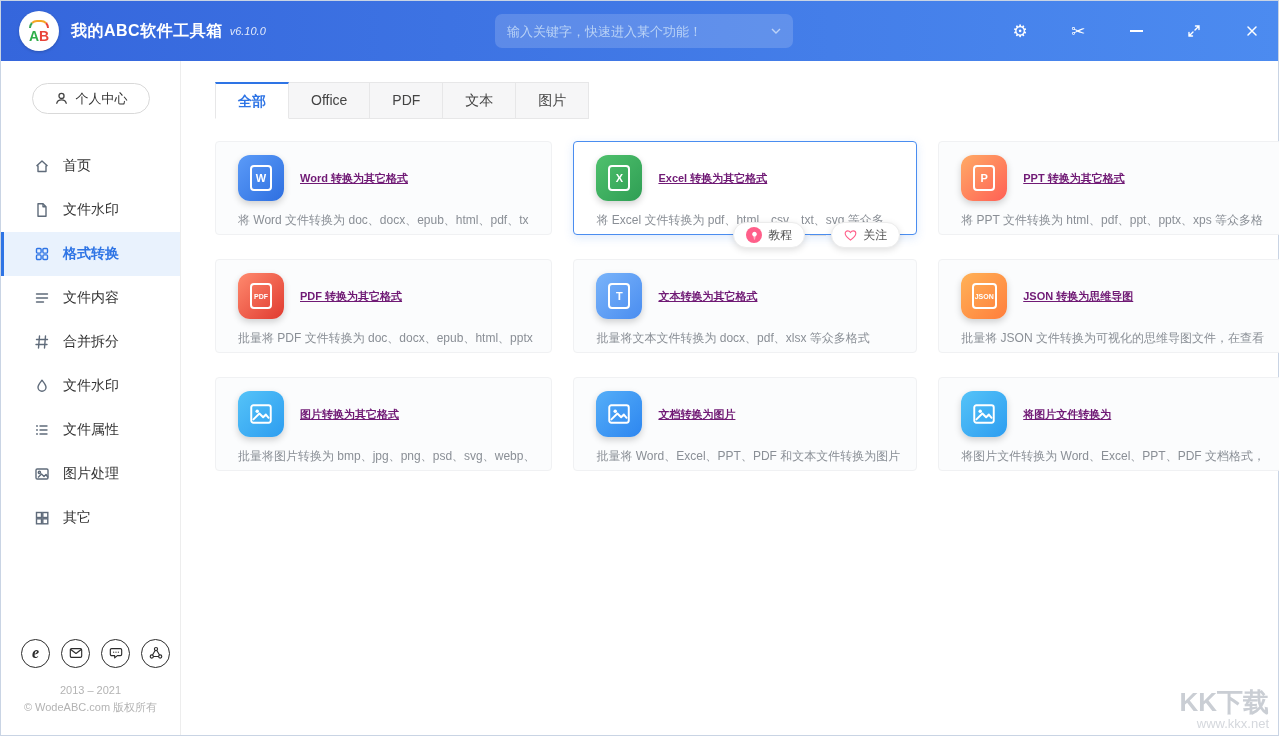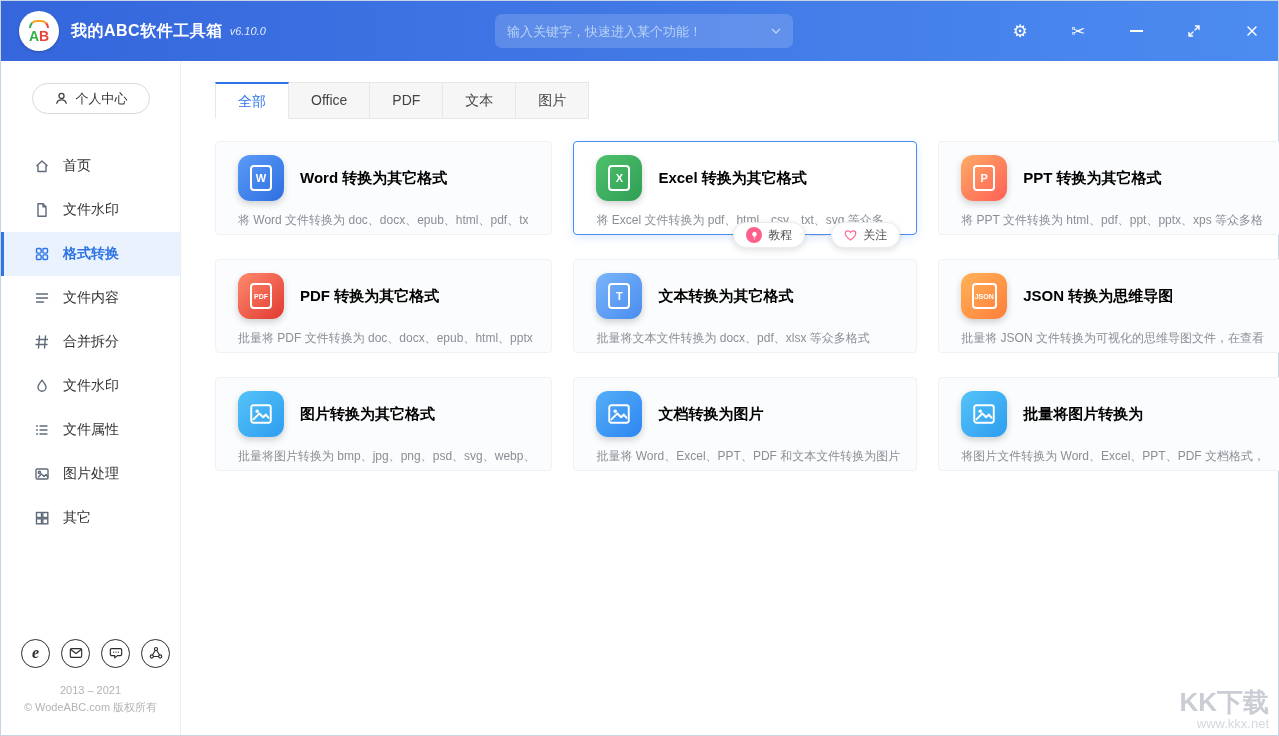--- a/index.html
+++ b/index.html
@@ -80,21 +80,21 @@
 
   
   .main { flex:1; position:relative; padding:21px 38px 0 34px; background:#fff; min-width:0; }
   .tabs { display:flex; }
   .tab {
     height:37px; line-height:34px; padding:0 22px; font-size:14px; color:#444;
     background:#f6f6f7; border:1px solid #e7e7e8; border-left:none; cursor:pointer; text-align:center;
   }
   .tab:first-child { border-left:1px solid #e7e7e8; }
   .tab.active {
-    background:#fff; color:#2e74e5; font-weight:normal;
+    background:#fff; color:#2e74e5; font-weight:bold;
     border-top:2px solid #2e74e5; border-bottom:1px solid #fff;
   }
 
   .grid {
     margin-top:22px; display:grid; grid-template-columns:repeat(3,1fr);
     column-gap:21px; row-gap:24px;
   }
   .card {
     height:94px; background:#fbfcfd; border:1px solid #f0f1f3; border-radius:4px;
     padding:13px 16px 0 22px; position:relative; cursor:pointer;
@@ -116,21 +116,21 @@
   .grad-text   { background:linear-gradient(135deg,#7ab4fa,#4a8df0); }
   .grad-json   { background:linear-gradient(135deg,#ffb257,#ff7e3c); }
   .grad-image  { background:linear-gradient(135deg,#55c3f8,#2d9df0); }
   .grad-docimg { background:linear-gradient(135deg,#55aef8,#2d86f0); }
   .doc-glyph {
     min-width:22px; height:26px; border:2px solid #fff; border-radius:4px;
     display:flex; align-items:center; justify-content:center;
     color:#fff; font-weight:bold; font-size:11px; padding:0 1px;
   }
   .doc-glyph.small { font-size:7px; letter-spacing:0; }
-  .card-title { font-size:15px; font-weight:bold; color:#000000; white-space:nowrap; }
+  .card-title { font-size:11px; font-weight:bold; color:#701a75; white-space:nowrap;text-decoration:underline; }
   .card-desc {
     margin-top:11px; font-size:12px; color:#8a8f96;
     white-space:nowrap; overflow:hidden;
   }
 
   
   .popover { position:absolute; right:16px; bottom:-14px; display:flex; align-items:center; z-index:5; }
   .popover-line { width:16px; height:1px; background:#dcdcdc; margin:0 5px; }
   .pill {
     height:26px; background:#fff; border:1px solid #ececec; border-radius:14px;
@@ -444,21 +444,21 @@
 
         <div class="card">
           <div class="card-head">
             <span class="card-icon grad-image">
               <svg viewBox="0 0 24 24" width="26" height="26">
                   <rect x="3" y="4" width="18" height="16" rx="2" fill="none" stroke="#fff" stroke-width="1.8"></rect>
                   <circle cx="8.5" cy="9.5" r="1.6" fill="#fff"></circle>
                   <path d="M5 17l5.5-5.5L14 15l2.5-2.5L19 15.5" fill="none" stroke="#fff" stroke-width="1.8" stroke-linecap="round" stroke-linejoin="round"></path>
                 </svg>
             </span>
-            <span class="card-title">批量将图片转换为</span>
+            <span class="card-title">将图片文件转换为</span>
           </div>
           <div class="card-desc">将图片文件转换为 Word、Excel、PPT、PDF 文档格式，</div>
         </div>
 
       </div>
 
       <div class="watermark">
         <div class="watermark-title">KK下载</div>
         <div class="watermark-url">www.kkx.net</div>
       </div>

